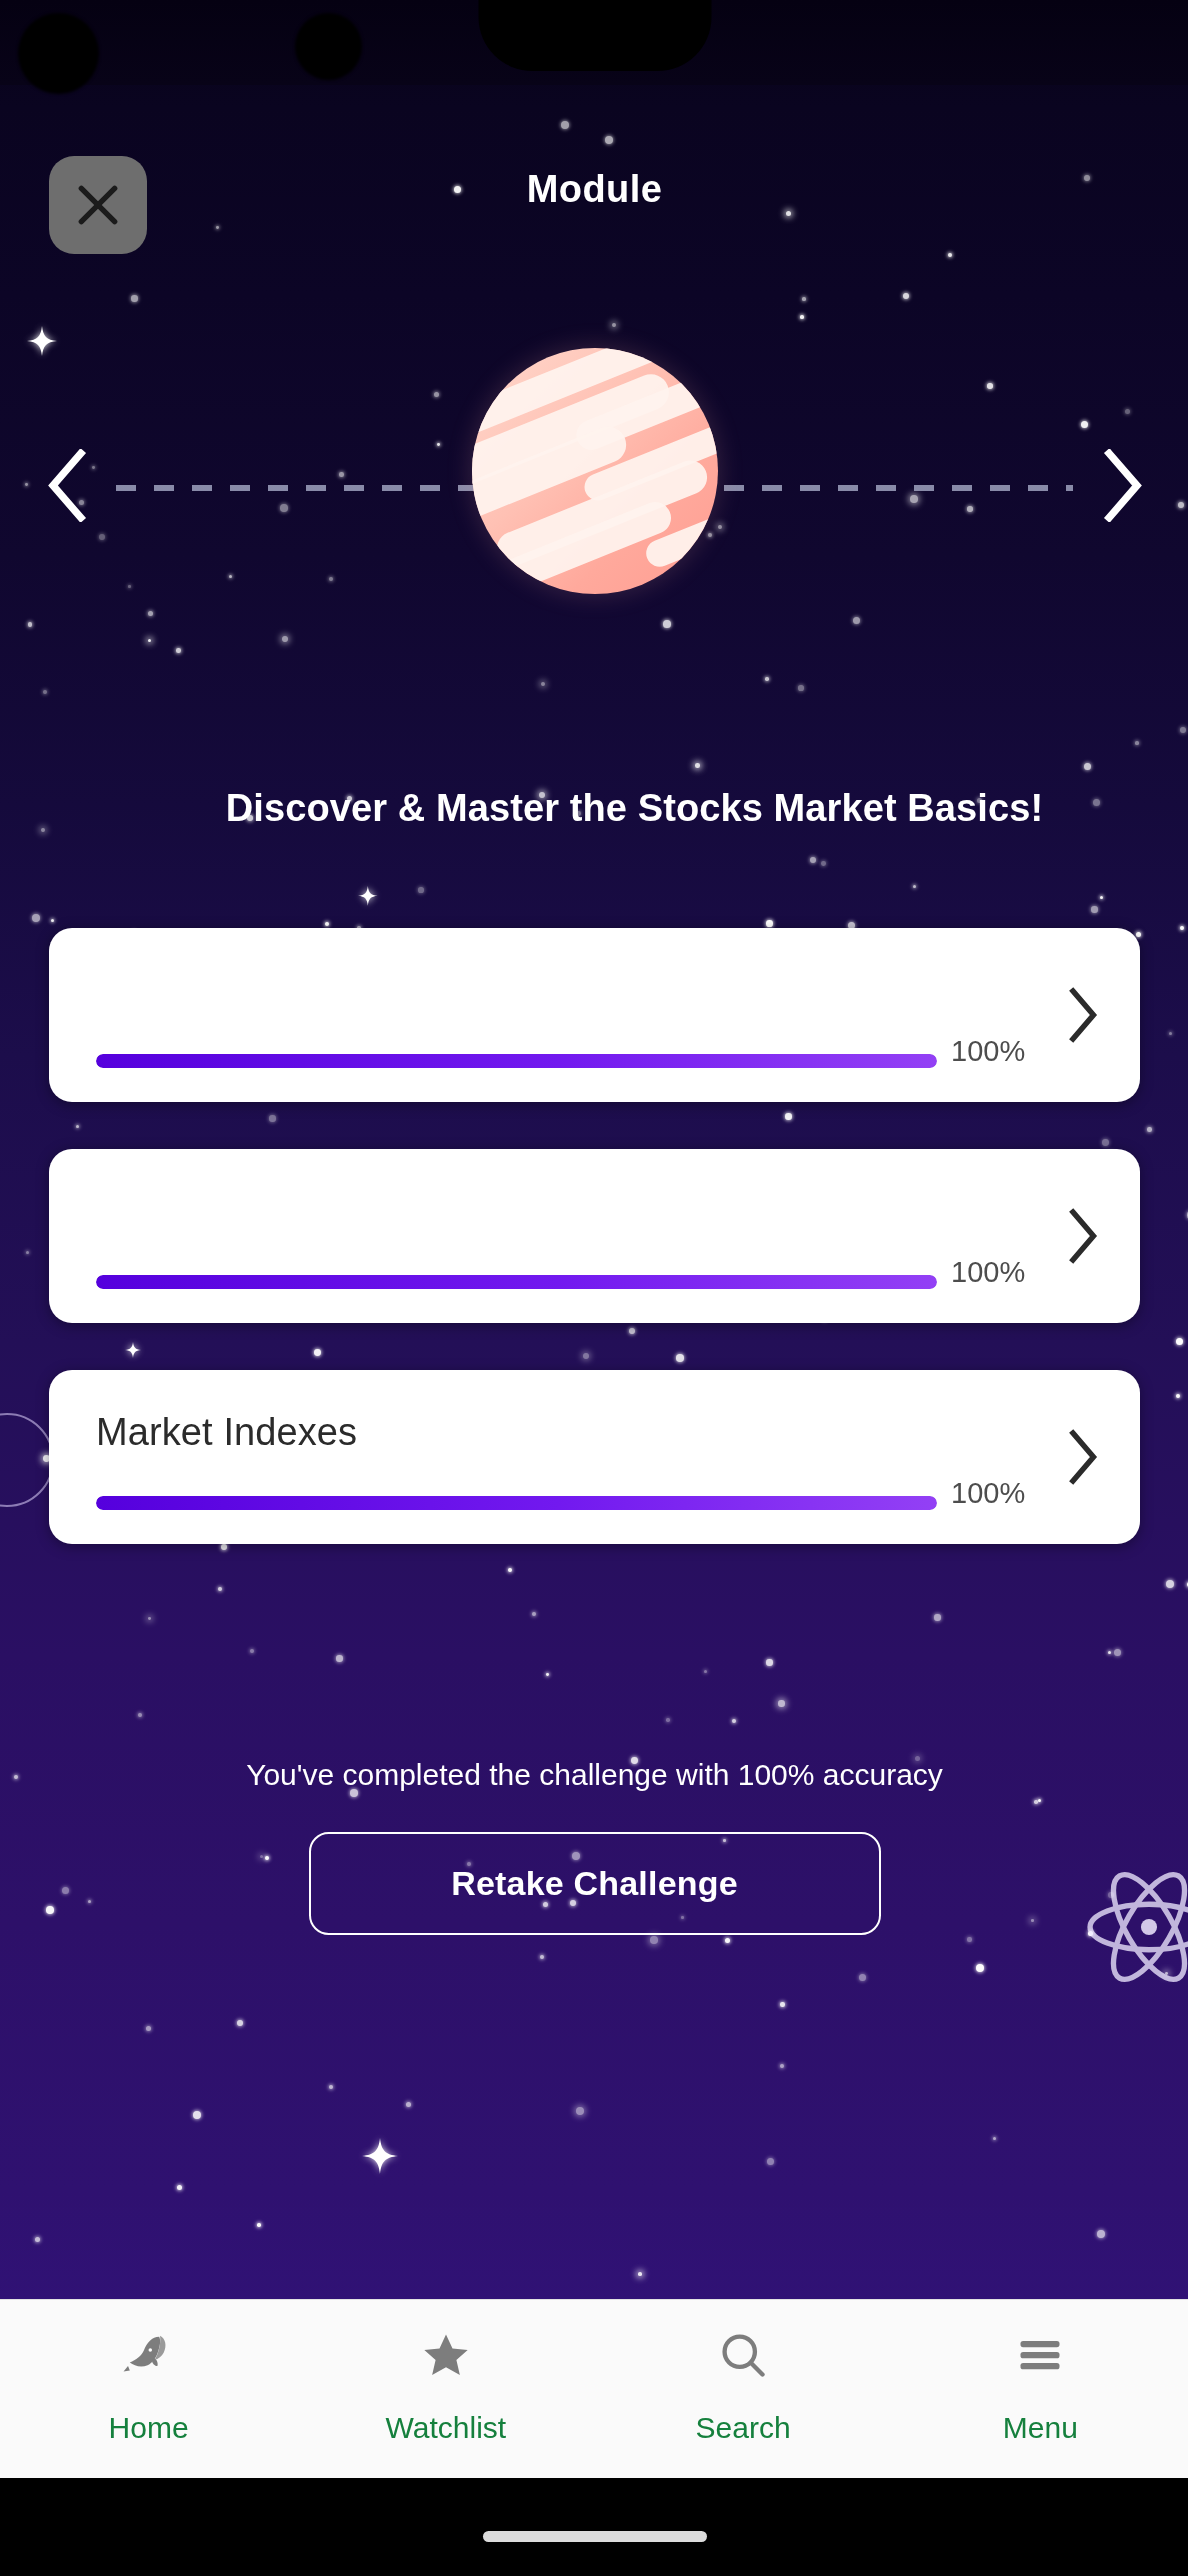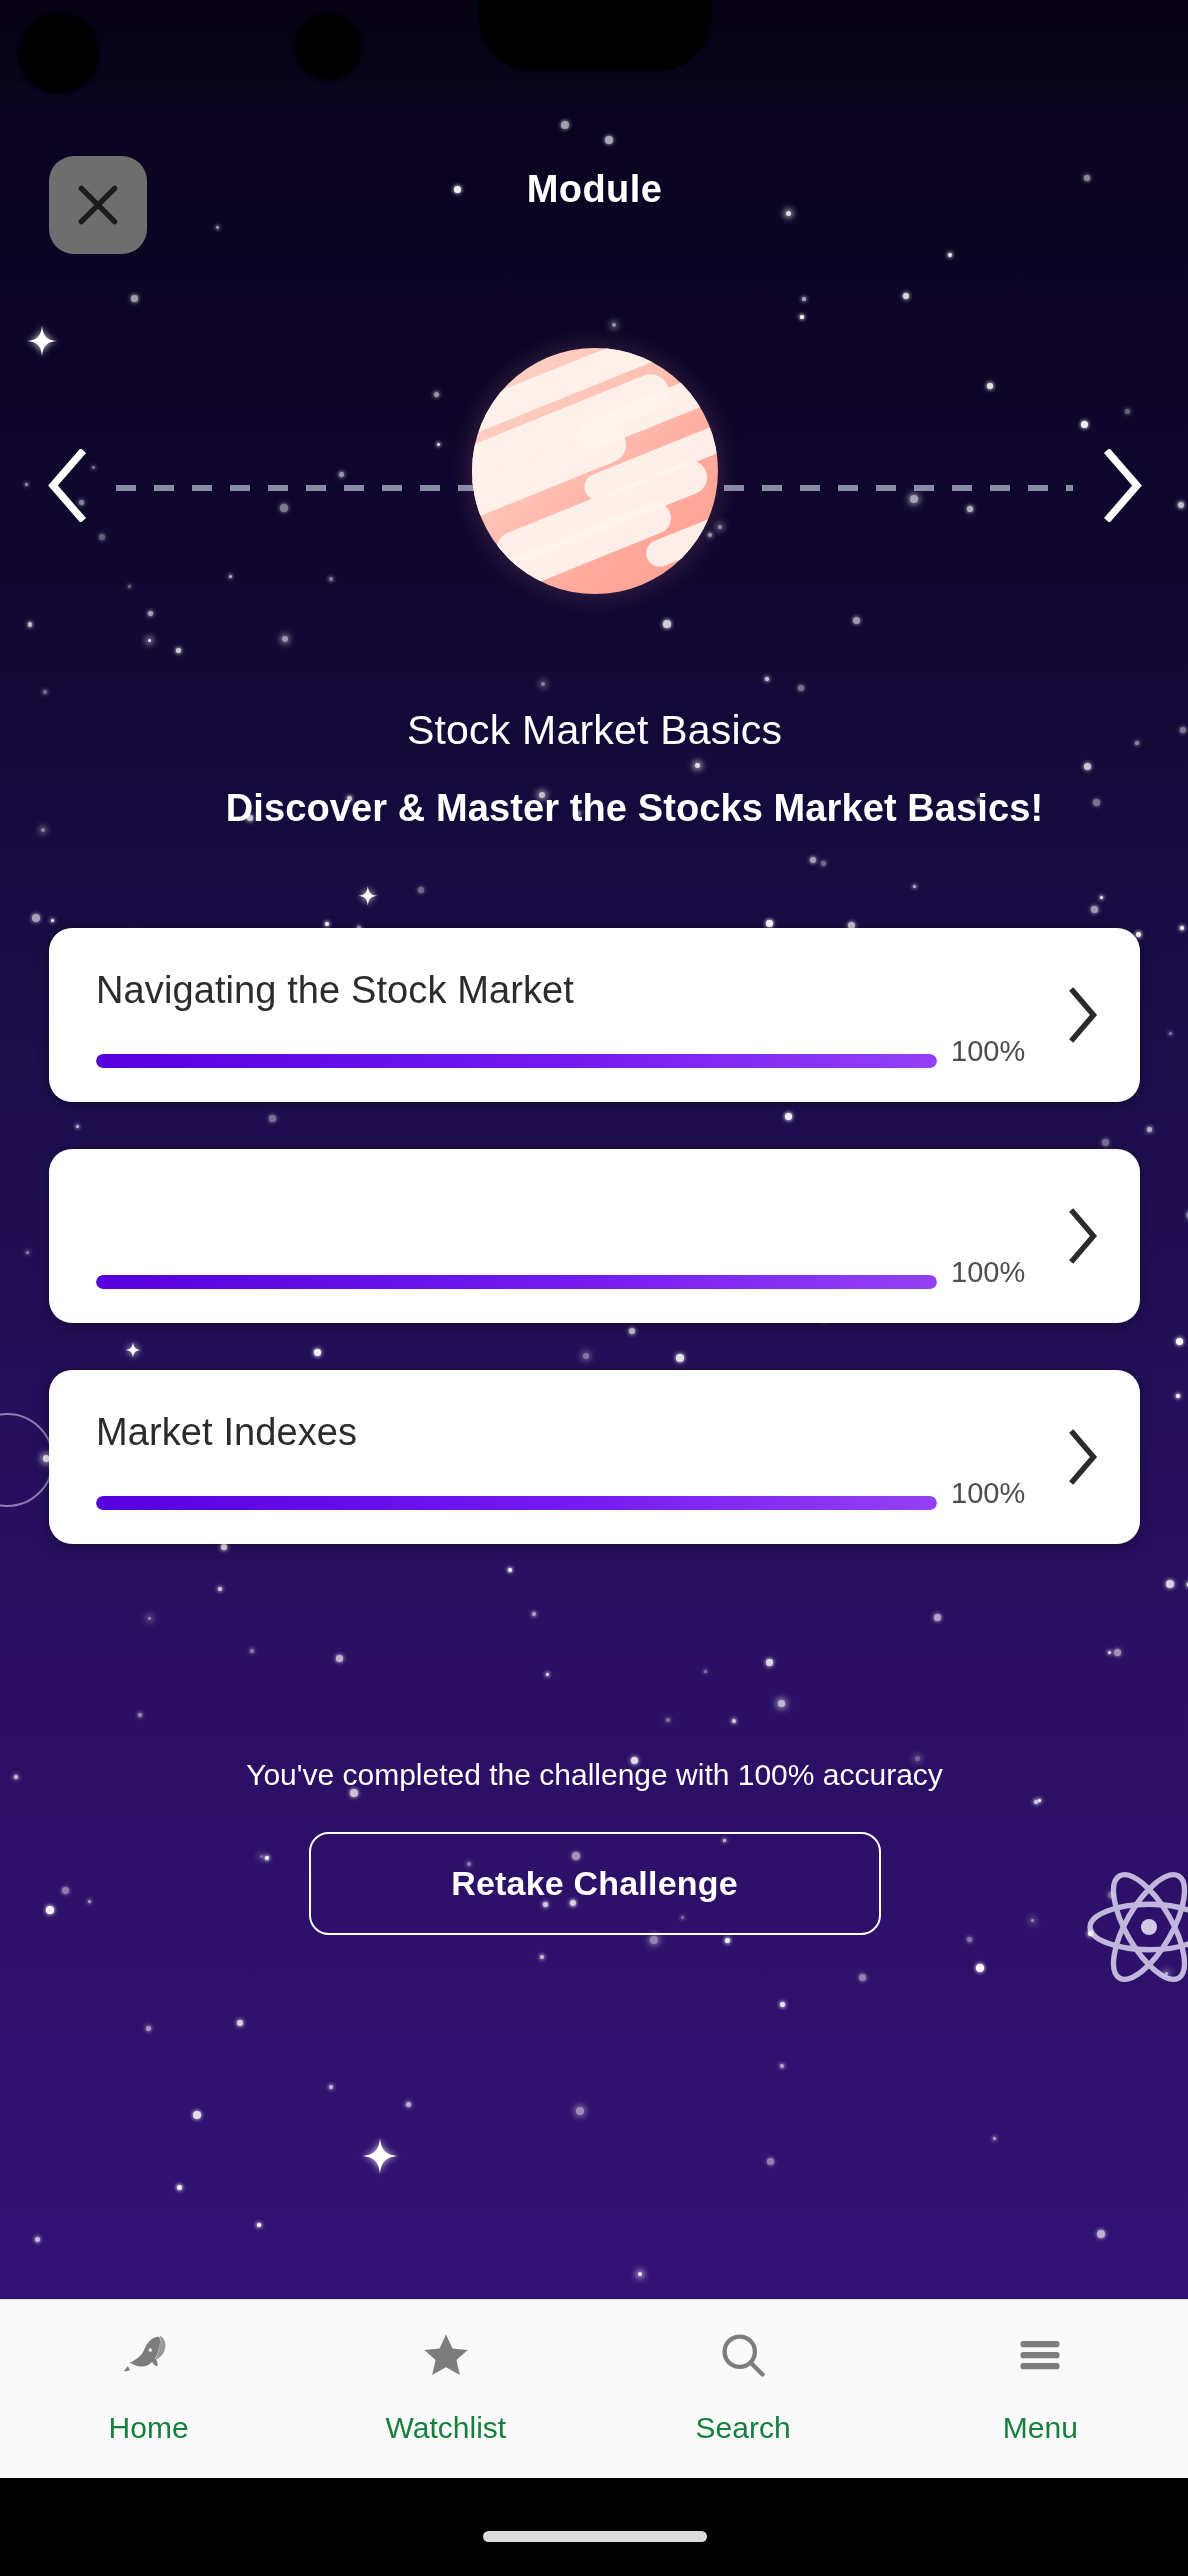--- a/index.html
+++ b/index.html
@@ -492,27 +492,25 @@
       <div class="band" style="left:170px;  top:170px; width:143px; height:27px;"></div>
     </div>
 
     <button id="next-arrow" class="nav-arrow" aria-label="Next">
       <svg viewBox="0 0 24 34">
         <path d="M6 2 L19 17 L6 32" stroke="#ffffff" stroke-width="3.4" fill="none" stroke-linecap="square" stroke-linejoin="miter"></path>
       </svg>
     </button>
   </div>
 
-  <div id="module-title">Stock Market Basics</div>
   <div id="module-subtitle">Discover &amp; Master the Stocks Market Basics!</div>
 
   <div id="lesson-list">
 
     <div class="lesson-card">
-      <div class="lesson-title">Navigating the Stock Market</div>
       <div class="progress-row">
         <div class="progress-track">
           <div class="progress-fill" style="width:100%"></div>
         </div>
         <div class="progress-label">100%</div>
       </div>
       <span class="card-chevron">
         <svg viewBox="0 0 24 34">
           <path d="M7 3 L19 17 L7 31" stroke="#2b2b2b" stroke-width="3.2" fill="none" stroke-linecap="square" stroke-linejoin="miter"></path>
         </svg>

